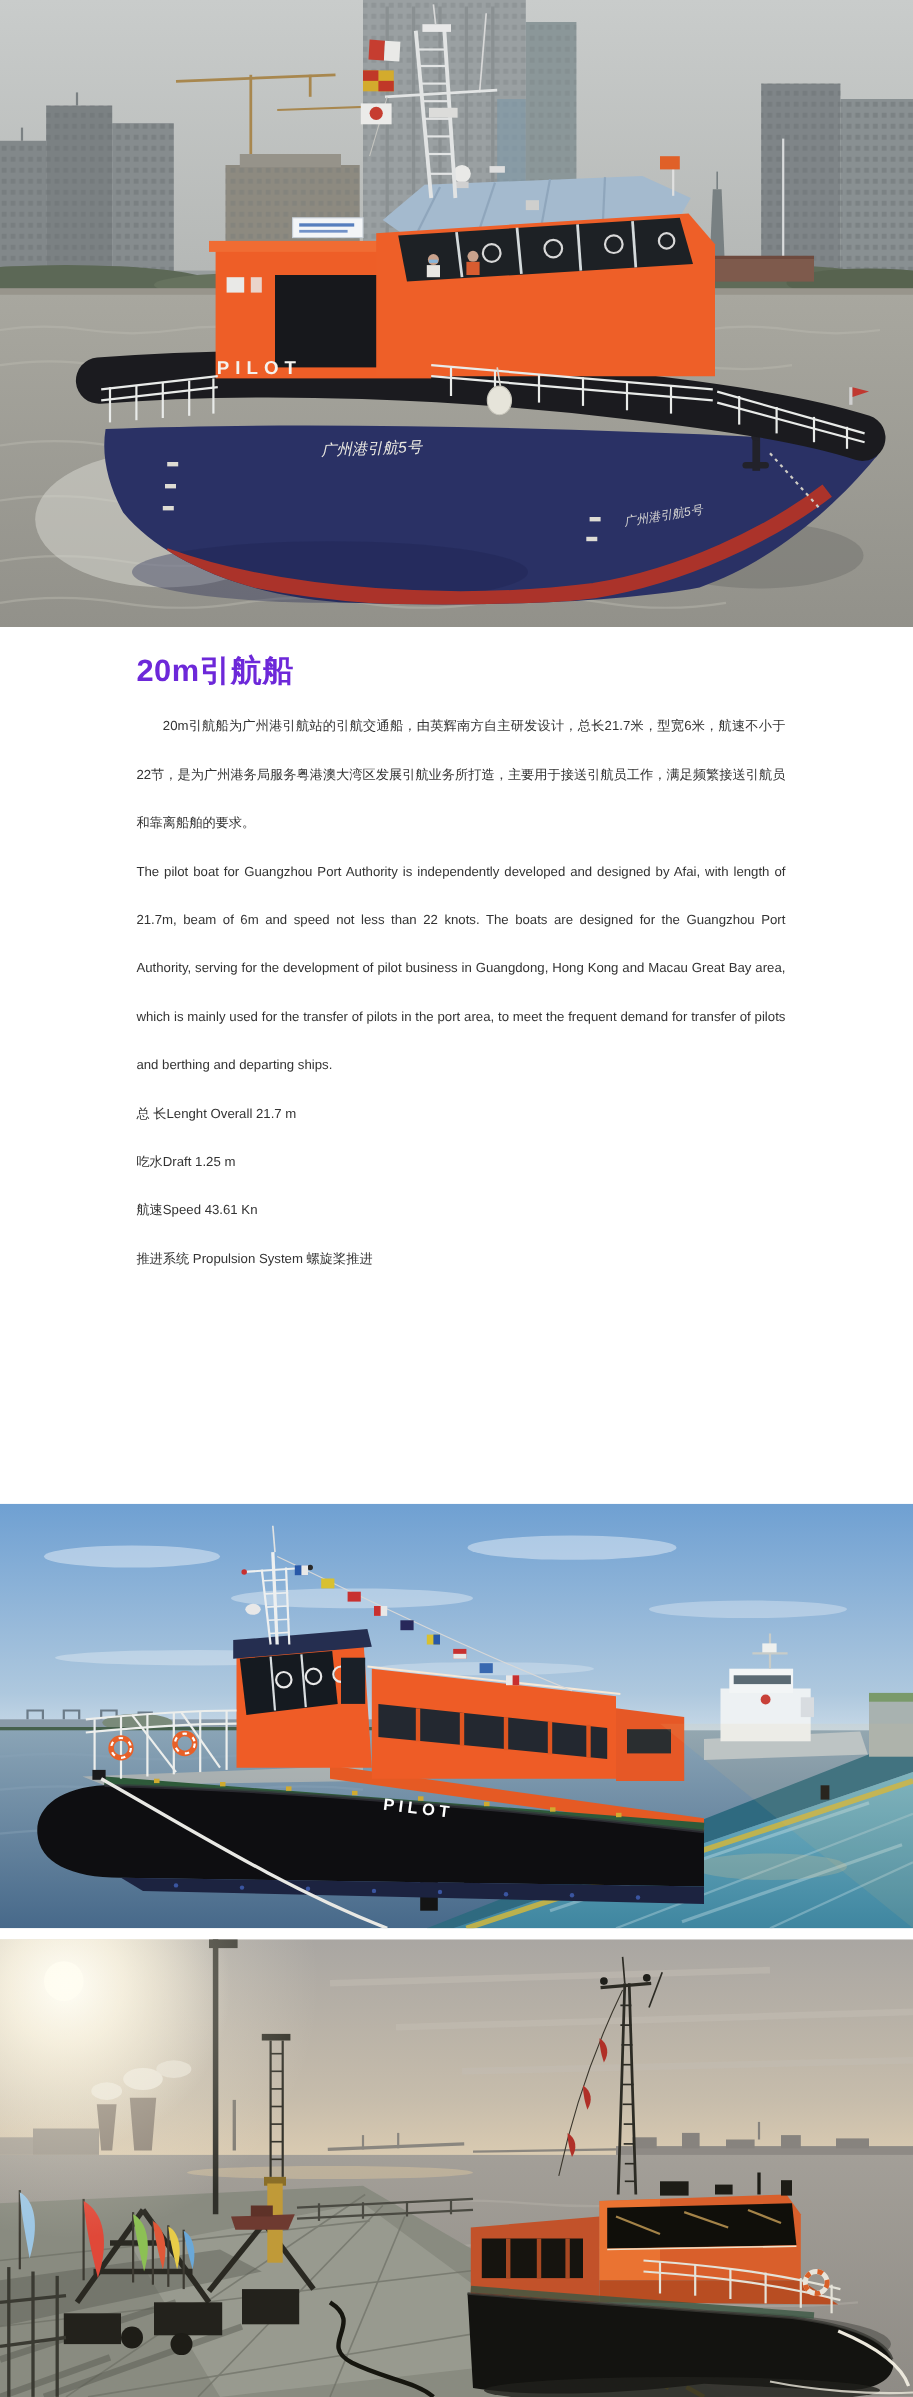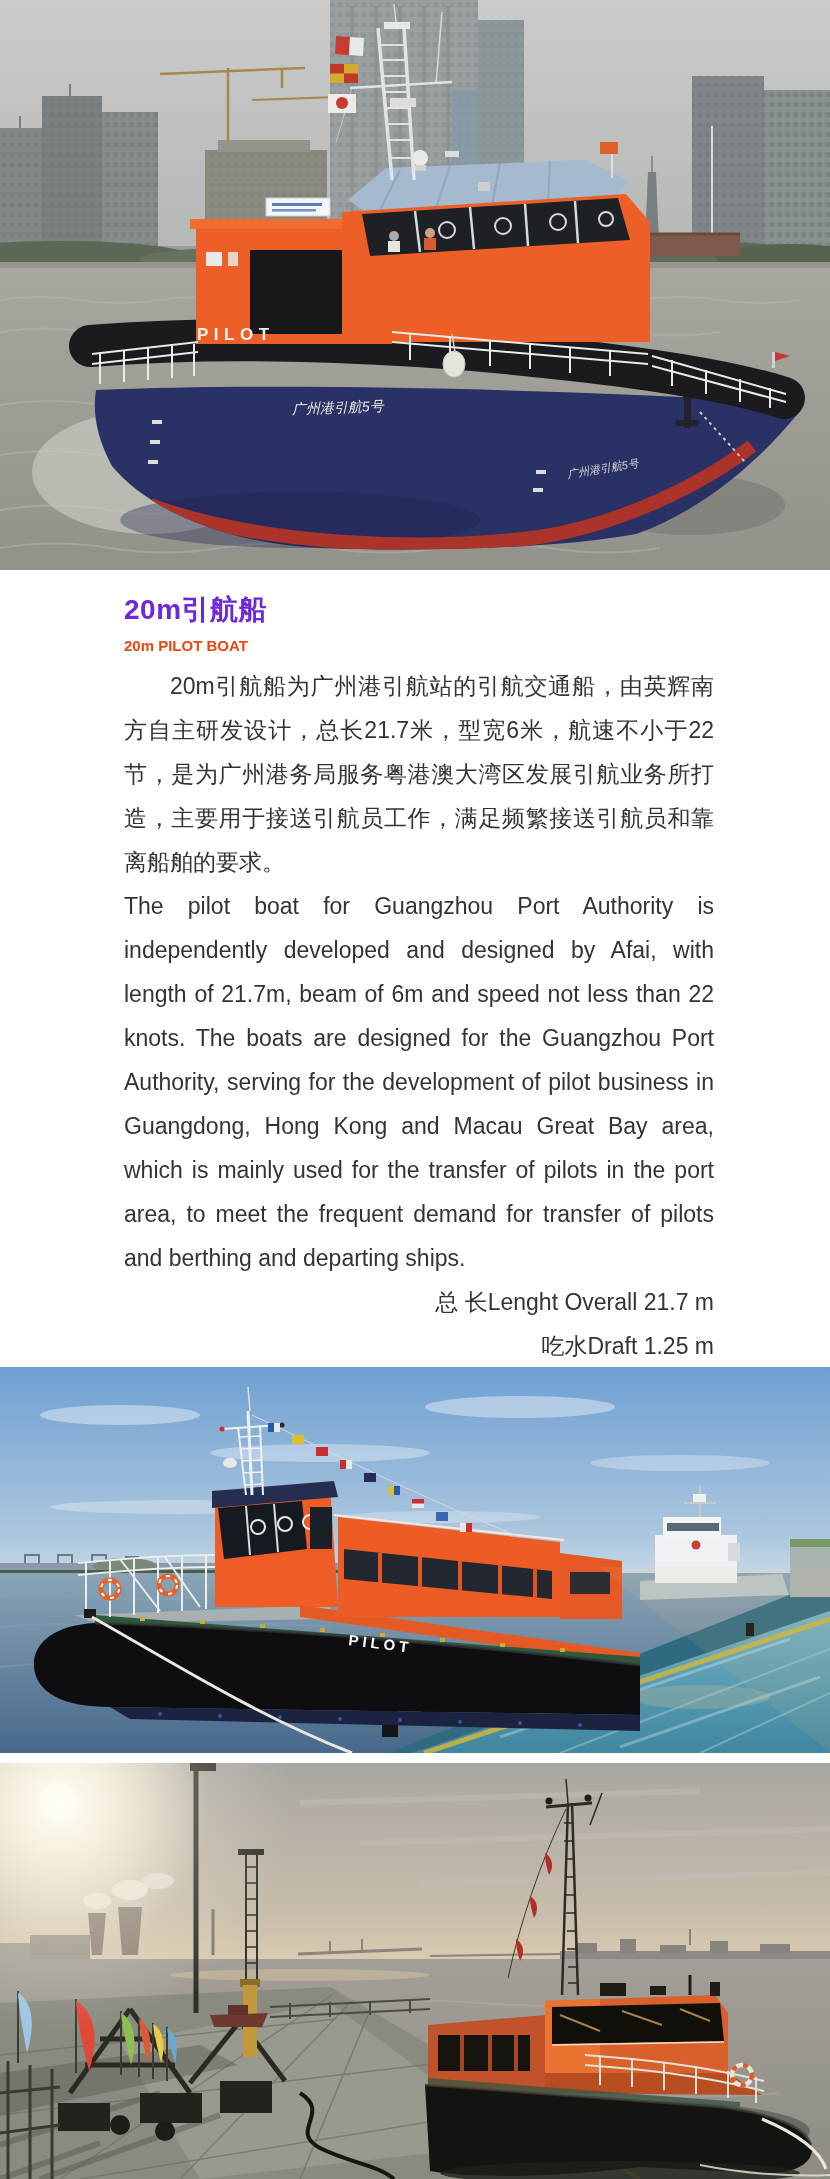--- a/index.html
+++ b/index.html
@@ -5,25 +5,25 @@
   html,body{margin:0;padding:0;background:#ffffff;}
   .page{position:relative;width:830px;height:2179px;background:#ffffff;overflow:hidden;
         font-family:"Liberation Sans","DejaVu Sans",sans-serif;}
   .photo{position:absolute;left:0;display:block;}
   #photo1{top:0;}
   #photo2{top:1367px;}
   #photo3{top:1763px;}
   .content{position:absolute;left:124px;top:590px;width:590px;color:#333;}
   .title{font-size:28px;font-weight:700;color:#6d28d9;line-height:40px;margin:0;letter-spacing:0.5px;}
   .subtitle{font-size:15px;font-weight:700;color:#e8480e;line-height:20px;margin:6px 0 0 0;}
-  .body-text{margin-top:8px;font-size:23px;line-height:44px;color:#333;}
+  .body-text{margin-top:8px;font-size:12px;line-height:44px;color:#333;}
   .para-cn{margin:0;text-indent:2em;text-align:justify;}
   .para-en{margin:0;text-align:justify;}
   .specs{margin:0;}
-  .spec-line{white-space:pre-wrap;text-align:right;}
+  .spec-line{white-space:pre-wrap;}
   svg text.hulltext{font-family:"Liberation Sans","DejaVu Sans",sans-serif;}
 </style>
 </head>
 <body>
 
 <div class="page">
 
   <svg id="photo1" class="photo" width="830" height="570" viewBox="0 0 830 570">
     <defs>
       <linearGradient id="sky1" x1="0" y1="0" x2="0" y2="1">
@@ -248,21 +248,20 @@
       </g>
       <g>
         <rect x="772" y="352" width="3" height="16" fill="#d0d0d0"></rect>
         <polygon points="775,352 790,356 775,361" fill="#c03830"></polygon>
       </g>
     </g>
   </svg>
 
   <div class="content">
     <h1 class="title">20m引航船</h1>
-    <div class="subtitle">20m PILOT BOAT</div>
     <div class="body-text">
       <p class="para-cn">20m引航船为广州港引航站的引航交通船，由英辉南方自主研发设计，总长21.7米，型宽6米，航速不小于22节，是为广州港务局服务粤港澳大湾区发展引航业务所打造，主要用于接送引航员工作，满足频繁接送引航员和靠离船舶的要求。</p>
       <p class="para-en">The pilot boat for Guangzhou Port Authority is independently developed and designed by Afai, with length of 21.7m, beam of 6m and speed not less than 22 knots. The boats are designed for the Guangzhou Port Authority, serving for the development of pilot business in Guangdong, Hong Kong and Macau Great Bay area, which is mainly used for the transfer of pilots in the port area, to meet the frequent demand for transfer of pilots and berthing and departing ships.</p>
       <div class="specs">
         <div class="spec-line">总 长Lenght Overall 21.7 m</div>
         <div class="spec-line">吃水Draft 1.25 m</div>
         <div class="spec-line">航速Speed 43.61 Kn</div>
         <div class="spec-line">推进系统 Propulsion System 螺旋桨推进</div>
       </div>
     </div>

